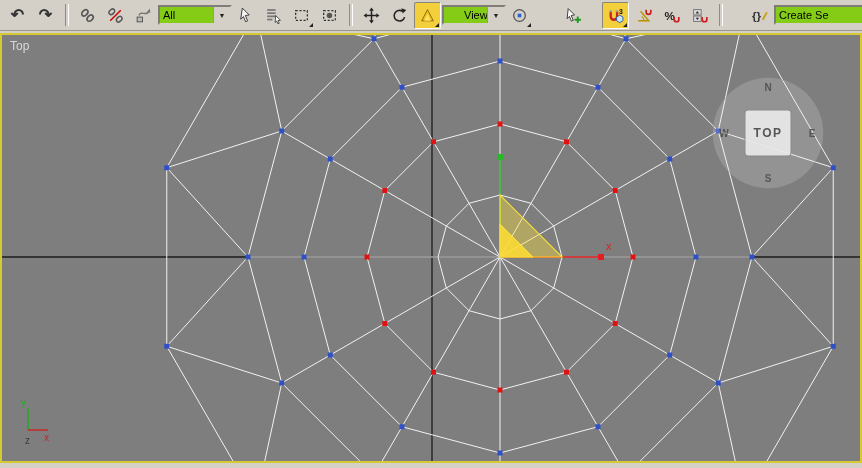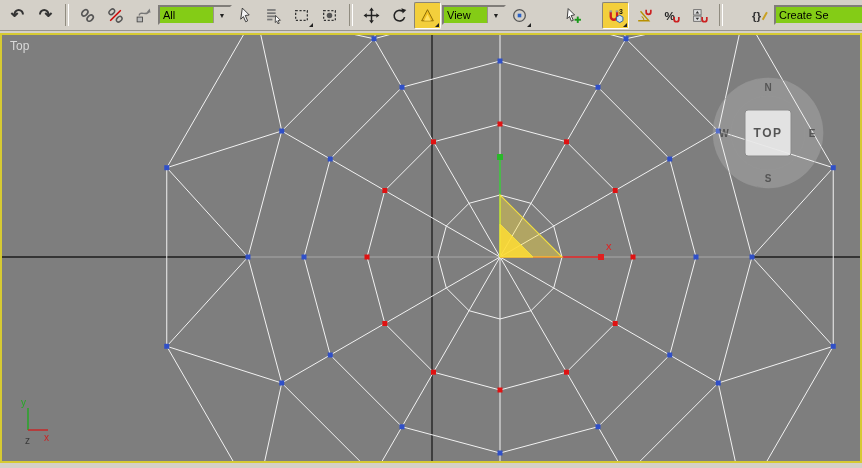--- a/index.html
+++ b/index.html
@@ -156,21 +156,21 @@
       </span>
     </div>
     <div class="tb-btn pressed flyout" data-name="select-and-uniform-scale-button">
       <span data-name="scale-icon">
         <svg viewBox="0 0 16 16">
           <polygon points="8,2.5 13.5,13 2.5,13" fill="#f0c020" stroke="#806000" stroke-width="0.8"></polygon>
           <polygon points="8,6.5 11.2,13 4.8,13" fill="#ffe060"></polygon>
         </svg>
       </span>
     </div>
-    <div class="combo" data-name="reference-coordinate-system-dropdown" style="width: 64px;">
+    <div class="combo" data-name="reference-coordinate-system-dropdown" style="width: 64px; padding-left: 17px;">
       <span class="cval" data-name="reference-coordinate-system-dropdown-value">View</span>
       <span class="carrow" data-name="dropdown-arrow-icon">▼</span>
     </div>
     <div class="tb-btn flyout" data-name="use-pivot-point-center-button">
       <span data-name="pivot-icon">
         <svg viewBox="0 0 16 16">
           <circle cx="8" cy="8" r="5.5" fill="none" stroke="#555" stroke-width="1.2"></circle>
           <rect x="6.3" y="6.3" width="3.4" height="3.4" fill="#2a62c8"></rect>
         </svg>
       </span>

